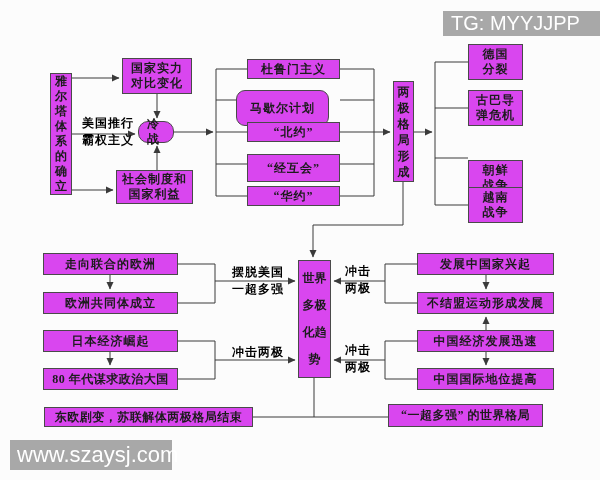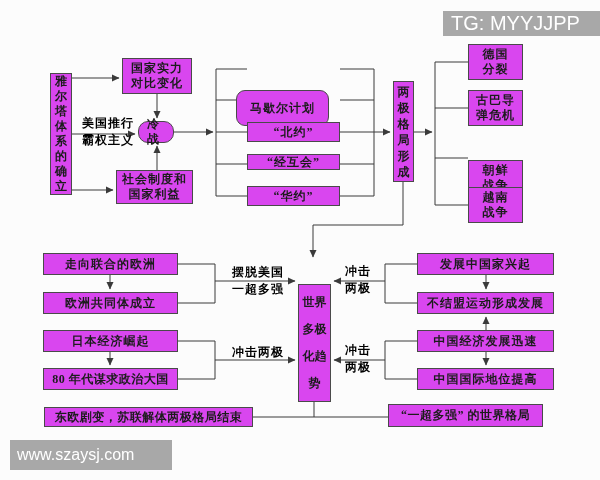--- a/index.html
+++ b/index.html
@@ -11,32 +11,32 @@
   .box{
     position:absolute;box-sizing:border-box;border:1px solid #4a4a4a;background:#d946ef;
     display:flex;align-items:center;justify-content:center;text-align:center;
     font-weight:bold;color:#1c1c1c;font-size:12px;letter-spacing:1px;
     white-space:pre-line;line-height:1.25;
   }
   .wide{letter-spacing:6px;border-radius:10px;}
   .tight{letter-spacing:0.5px;}
   .lh15{line-height:15px;letter-spacing:0;}
   .lh16{line-height:16px;letter-spacing:0;}
-  .lh27{line-height:27px;letter-spacing:0;margin-top:24px;}
+  .lh27{line-height:27px;letter-spacing:0;}
   .elabel{
     position:absolute;font-weight:bold;color:#000000;font-size:12px;
     text-align:center;white-space:pre-line;letter-spacing:1px;line-height:17px;
   }
   .wm{
     position:absolute;background:#a8a8a8;color:#ffffff;
     font-family:"Liberation Sans","DejaVu Sans",sans-serif;
     display:flex;align-items:center;
   }
   #wm-tg{left:443px;top:11px;width:157px;height:25px;font-size:20px;padding-left:8px;}
-  #wm-web{left:10px;top:440px;width:155px;height:30px;font-size:16px;padding-left:7px;}
+  #wm-web{left:10px;top:440px;width:155px;height:30px;font-size:22px;padding-left:7px;}
 </style>
 </head>
 <body>
 
 <div id="canvas">
 
   <svg id="wires" viewBox="0 0 600 480" xmlns="http://www.w3.org/2000/svg">
     <defs>
       <marker id="arr" viewBox="0 0 8 8" refX="7" refY="4" markerWidth="8" markerHeight="8" orient="auto">
         <path d="M0,0.5 L7.5,4 L0,7.5 z" fill="#3a3a3a"></path>
@@ -132,23 +132,24 @@
 确
 立</div>
   <div class="box" style="left:122px;top:58px;width:70px;height:36px;">国家实力
 对比变化</div>
   <div class="elabel" style="left:70px;top:115px;width:76px;height:34px;">美国推行
 霸权主义</div>
   <div class="box wide" style="left:138px;top:121px;width:36px;height:22px;">冷战</div>
   <div class="box" style="left:116px;top:170px;width:77px;height:34px;">社会制度和
 国家利益</div>
 
+  <div class="box" style="left:247px;top:59px;width:93px;height:20px;">杜鲁门主义</div>
   <div class="box" style="left:236px;top:90px;width:93px;height:36px;border-radius:9px;">马歇尔计划</div>
   <div class="box" style="left:247px;top:122px;width:93px;height:20px;">“北约”</div>
-  <div class="box" style="left:247px;top:154px;width:93px;height:16px;">“经互会”</div>
+  <div class="box" style="left:247px;top:154px;width:93px;height:28px;">“经互会”</div>
   <div class="box" style="left:247px;top:186px;width:93px;height:20px;">“华约”</div>
 
   <div class="box lh16" style="left:393px;top:81px;width:21px;height:101px;">两
 极
 格
 局
 形
 成</div>
 
   <div class="box" style="left:468px;top:44px;width:55px;height:36px;">德国

